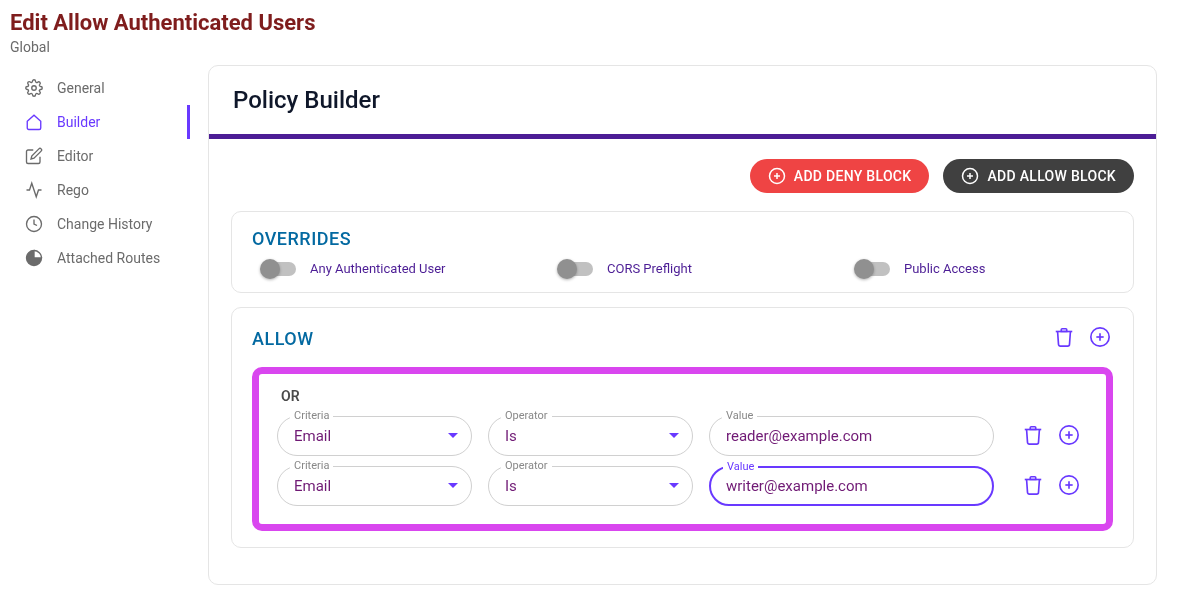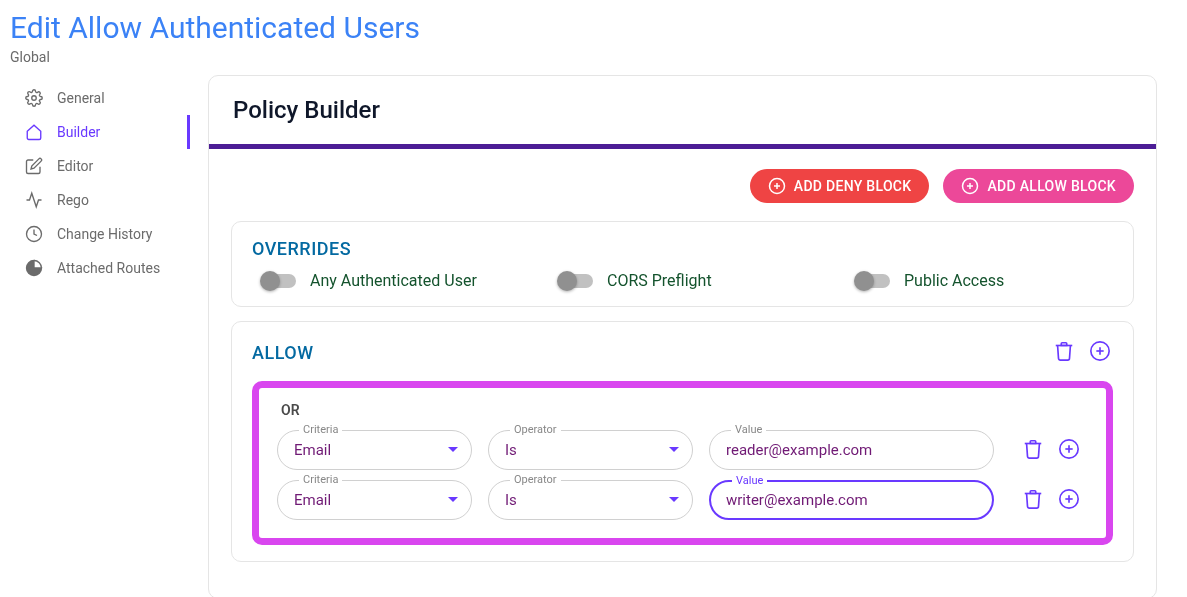--- a/index.html
+++ b/index.html
@@ -1,52 +1,52 @@
 <!DOCTYPE html>
 <html><head>
 <meta charset="utf-8">
 <style>
   * { box-sizing: border-box; margin: 0; padding: 0; font-family: -apple-system, BlinkMacSystemFont, "Segoe UI", Roboto, sans-serif; }
   body { background: #fff; color: #333; width: 1187px; height: 597px; overflow: hidden; }
   .root { display: flex; flex-direction: column; height: 100%; }
   .header { padding: 10px 10px 6px 10px; }
-  .header h1 { font-size: 30px; font-weight: 400; color: #3b82f6; }
+  .header h1 { font-size: 22px; font-weight: 700; color: #7f1d1d; }
   .header .subtitle { font-size: 14px; color: #6b6b6b; margin-top: 4px; }
   .body { display: flex; flex: 1; }
   .sidebar { width: 190px; padding-top: 10px; }
   .side-item { display: flex; align-items: center; gap: 14px; padding: 8px 10px 8px 25px; color: #6b6b6b; font-size: 14px; cursor: pointer; border-right: 3px solid transparent; }
   .side-item.active { color: #6939ff; border-right-color: #6939ff; }
   .side-item svg { width: 18px; height: 18px; flex: 0 0 18px; }
   .main { flex: 1; padding: 4px 30px 20px 18px; }
   .card { border: 1px solid #e5e5e5; border-radius: 10px; background: #fff; }
   .card-title { font-size: 24px; font-weight: 500; color: #0f172a; padding: 20px 24px 20px 24px; border-bottom: 5px solid #4c1d95; }
   .card-body { padding: 20px 22px 22px 22px; }
   .btn-row { display: flex; justify-content: flex-end; gap: 14px; margin-bottom: 18px; }
   .btn { display: inline-flex; align-items: center; gap: 8px; color: #fff; border: none; border-radius: 18px; font-size: 14px; font-weight: 500; letter-spacing: 0.3px; padding: 8px 18px; cursor: pointer; }
   .btn.deny { background: #ef4444; }
-  .btn.allow { background: #ec4899; }
+  .btn.allow { background: #404040; }
   .btn svg { width: 18px; height: 18px; }
   .section { border: 1px solid #e5e5e5; border-radius: 10px; padding: 16px 20px; margin-bottom: 14px; }
   .section-head { display: flex; align-items: center; justify-content: space-between; margin-bottom: 4px; }
   .section-head h3 { font-size: 18px; font-weight: 500; letter-spacing: 0.5px; color: #0369a1; }
   .section-actions { display: flex; gap: 10px; }
   .icon-btn { background: none; border: none; cursor: pointer; color: #6939ff; padding: 2px; }
   .icon-btn svg { width: 22px; height: 22px; }
   .overrides-row { display: flex; gap: 40px; align-items: center; margin-top: 12px; padding-left: 10px; }
   .override-item { display: flex; align-items: center; gap: 14px; flex: 1; }
-  .override-item span { font-size: 16px; color: #14532d; }
+  .override-item span { font-size: 13px; color: #4c1d95; }
   .toggle { width: 34px; height: 14px; background: #c1c1c1; border-radius: 10px; position: relative; cursor: pointer; }
   .toggle::after { content: ""; position: absolute; width: 20px; height: 20px; background: #909090; border-radius: 50%; top: -3px; left: -2px; box-shadow: 0 1px 3px rgba(0,0,0,0.3); }
   .or-card { border: 7px solid #d946ef; border-radius: 10px; padding: 14px 18px 18px 18px; margin-top: 14px; }
   .or-label { font-size: 14px; font-weight: 600; color: #4a4a4a; margin-bottom: 12px; margin-left: 4px; }
   .rule-row { display: flex; align-items: center; gap: 16px; margin-bottom: 10px; }
   .rule-row:last-child { margin-bottom: 0; }
   .field { position: relative; border: 1px solid #d0d0d0; border-radius: 20px; height: 40px; display: flex; align-items: center; padding: 0 12px 0 16px; background: #fff; }
   .field.focused { border-color: #6939ff; border-width: 2px; padding: 0 11px 0 15px; }
-  .field label { position: absolute; top: -8px; left: 21px; font-size: 11px; color: #888; background: #fff; padding: 0 4px; }
+  .field label { position: absolute; top: -8px; left: 12px; font-size: 11px; color: #888; background: #fff; padding: 0 4px; }
   .field.focused label { color: #6939ff; }
   .field .val { font-size: 15px; color: #701a75; flex: 1; border: none; outline: none; background: transparent; }
   .field .chev { color: #6939ff; }
   .field .chev svg { width: 12px; height: 12px; }
   .f-criteria { width: 195px; }
   .f-operator { width: 205px; }
   .f-value { width: 285px; }
   .row-actions { display: flex; gap: 10px; margin-left: auto; padding-right: 6px; }
 </style>
 </head>

